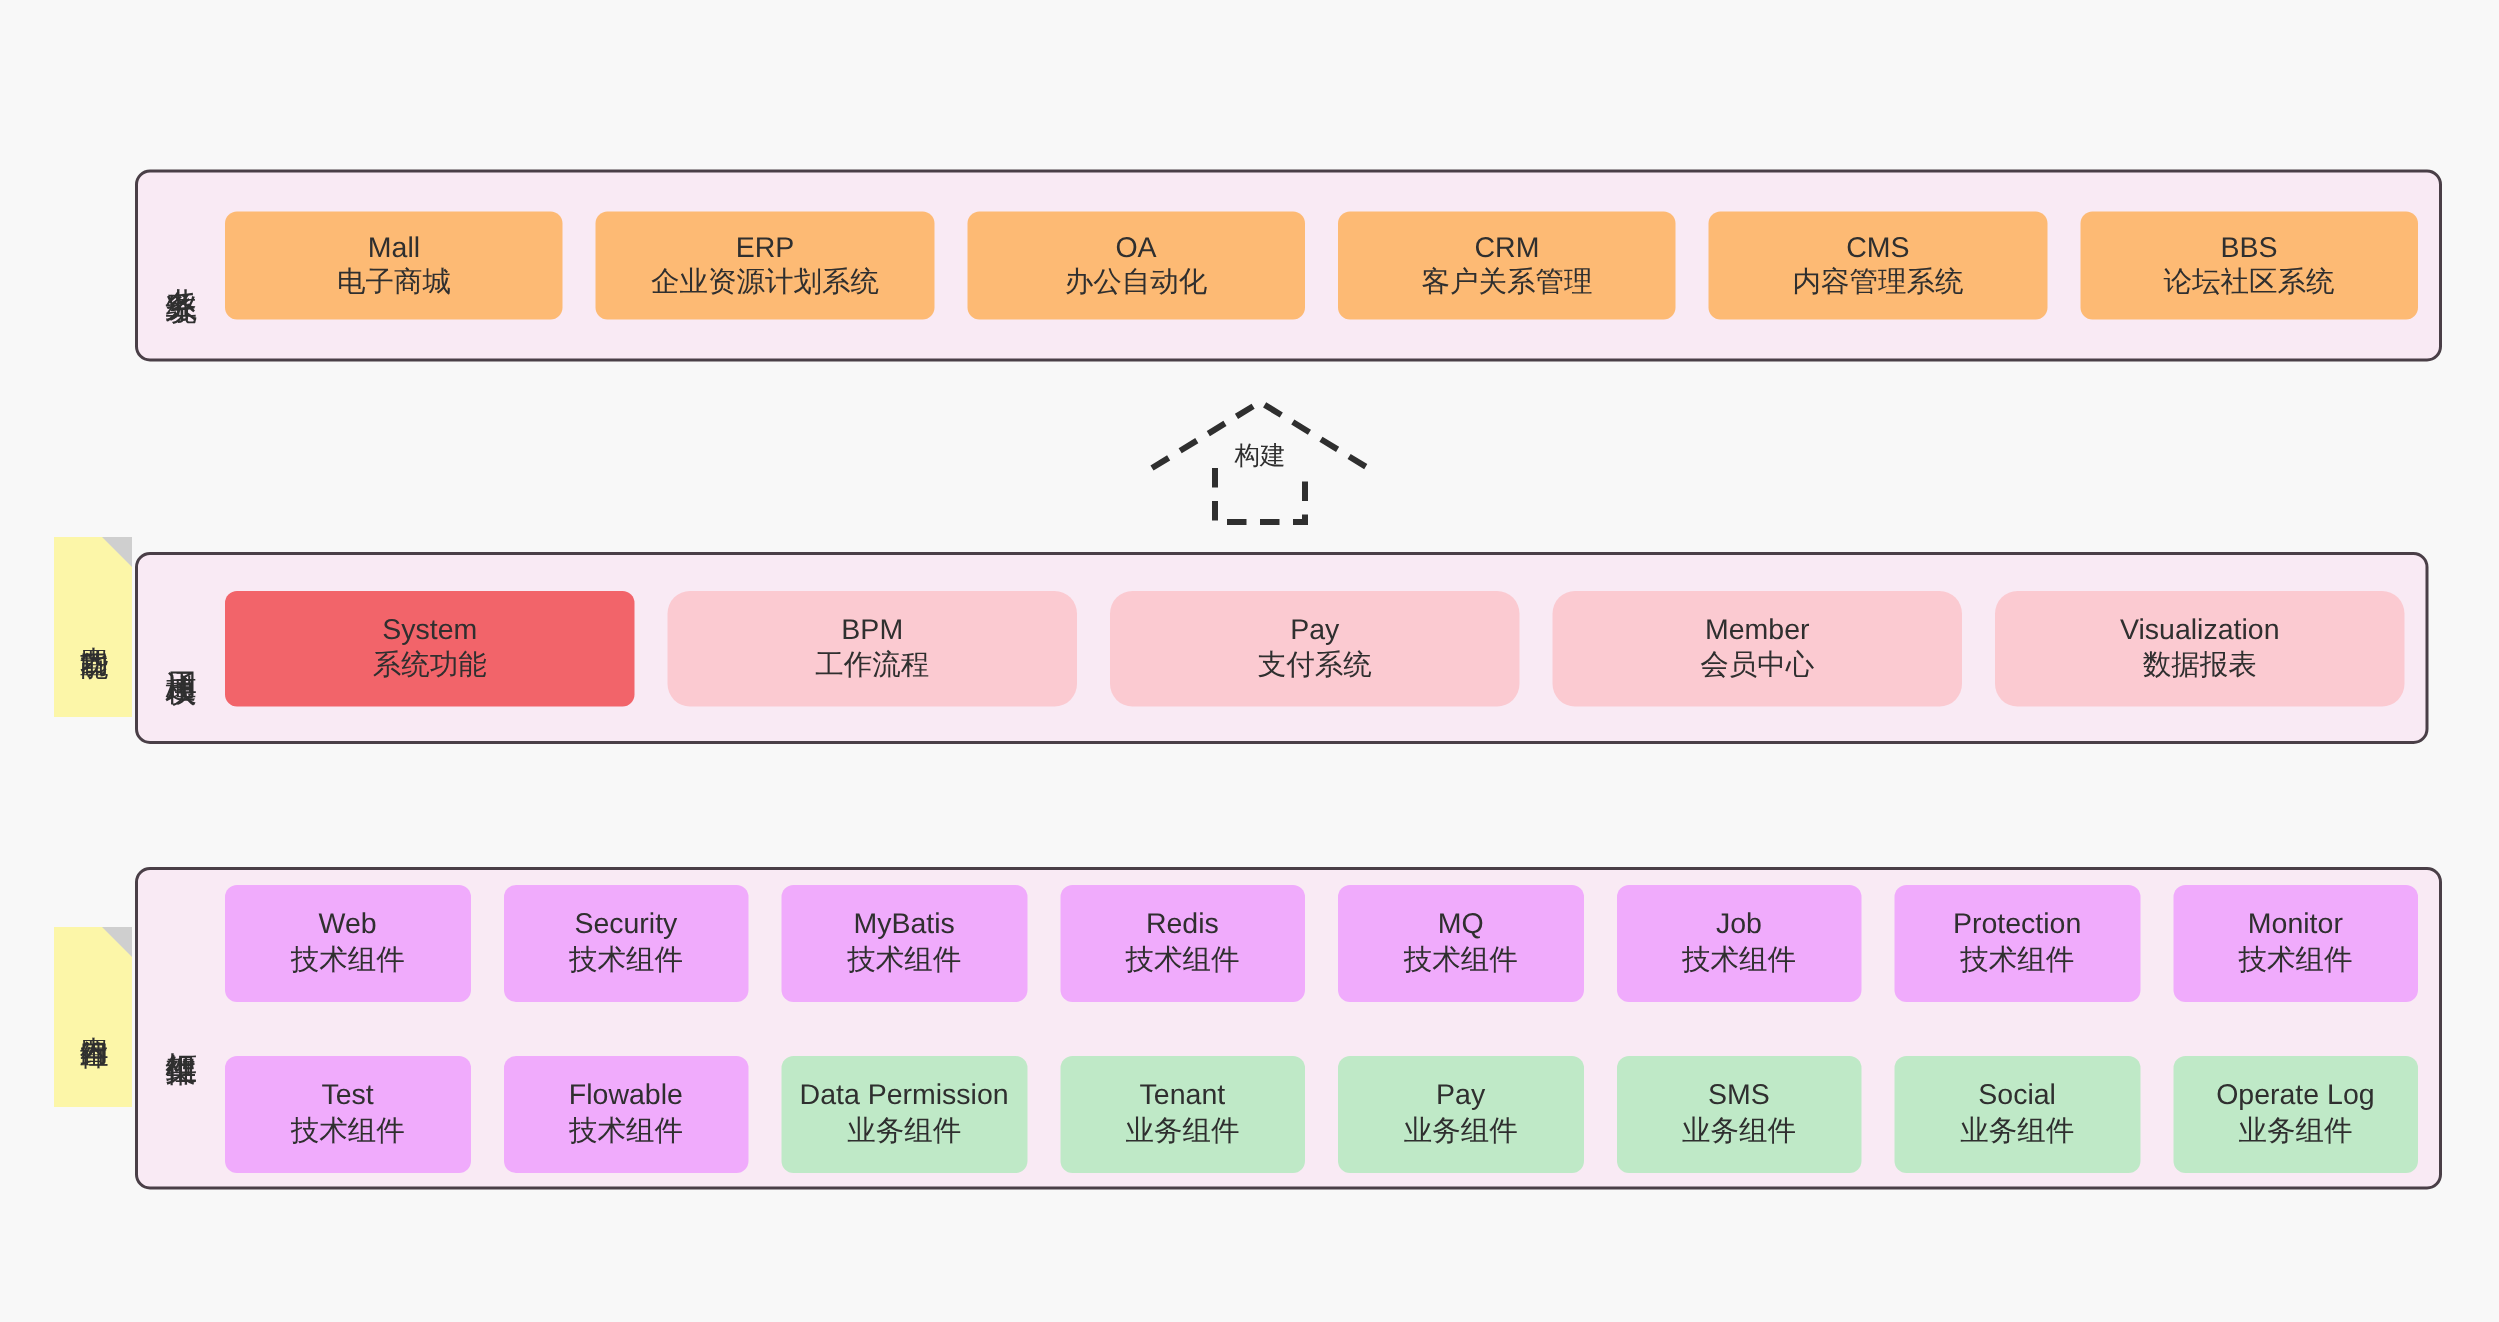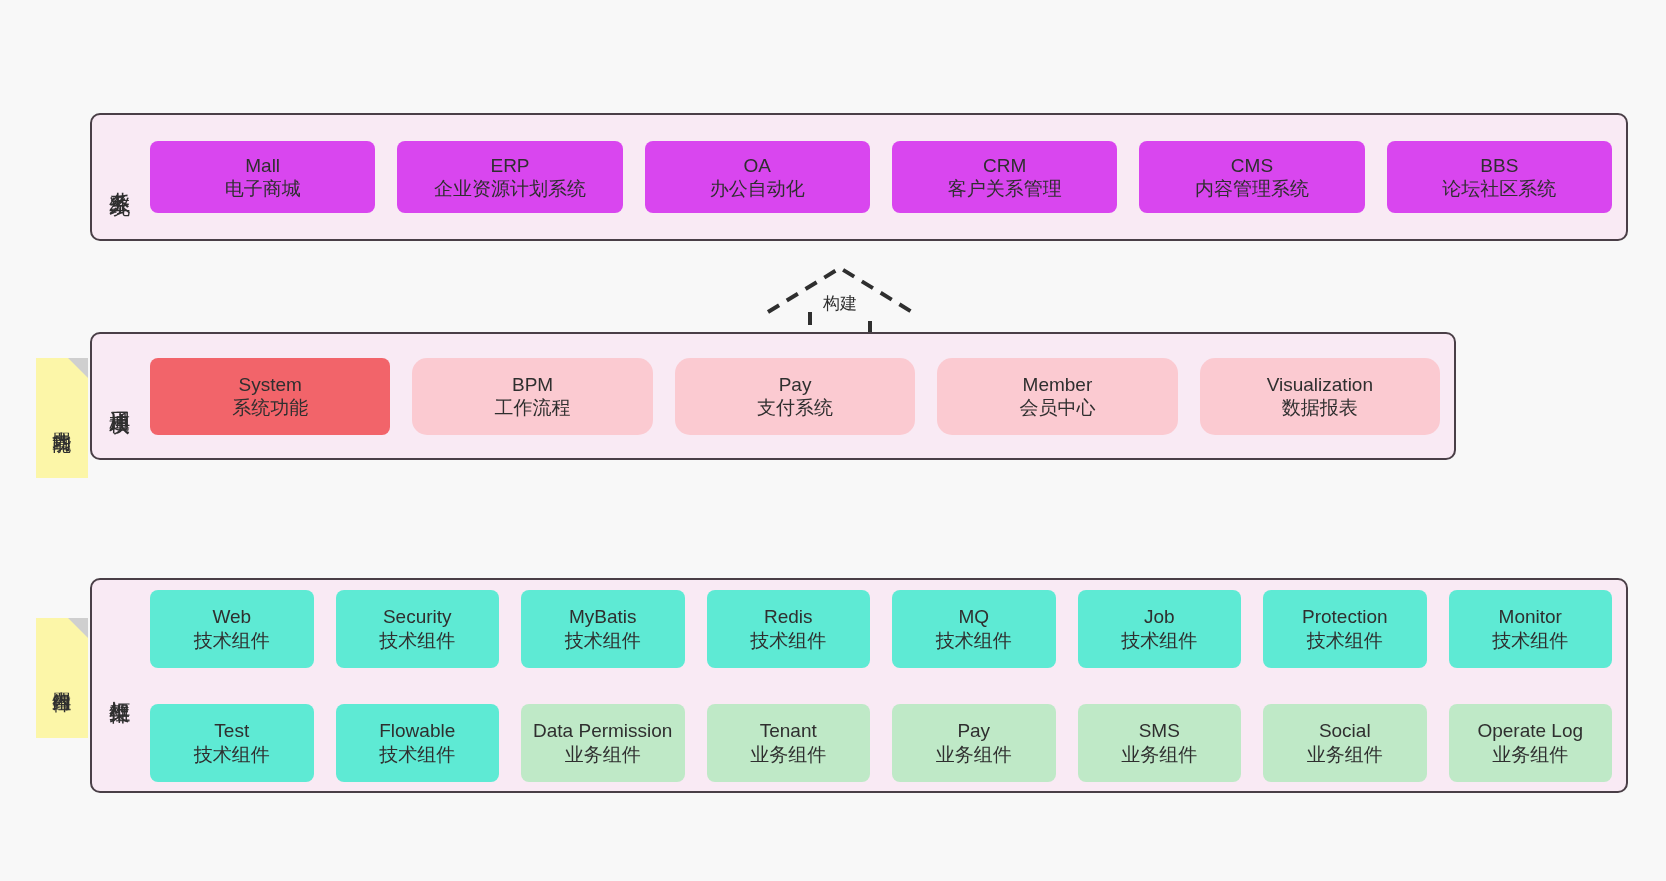--- a/index.html
+++ b/index.html
@@ -77,29 +77,29 @@
     font-size: 19px;
     line-height: 1.22;
     color: #2f2f2f;
     box-sizing: border-box;
     padding: 4px 6px;
     min-width: 0;
   }
   .node .en { white-space: normal; }
   .node .cn { white-space: nowrap; }
 
-  .node.blue       { background: #d946ef; }
+  .node.blue       { background: #fdba74; }
   .node.red        { background: #f2646a; }
   .node.pink       { background: #fbcad1; border-radius: 15px; }
-  .node.green      { background: #5eead4; }
+  .node.green      { background: #f0abfc; }
   .node.lightgreen { background: #bfe9c7; }
 
   
   #layer-business  { left: 90px; top: 113px;  width: 1538px; height: 128px; }
-  #layer-common    { left: 90px; top: 332px;  width: 1366px; height: 128px; }
+  #layer-common    { left: 90px; top: 368px;  width: 1529px; height: 128px; }
   #layer-framework { left: 90px; top: 578px;  width: 1538px; height: 215px; }
 
   #layer-business .node  { height: 72px; }
   #layer-common .node    { height: 77px; }
   #layer-framework .node { height: 78px; }
 
   
   .note {
     position: absolute;
     background: #fcf6a8;

